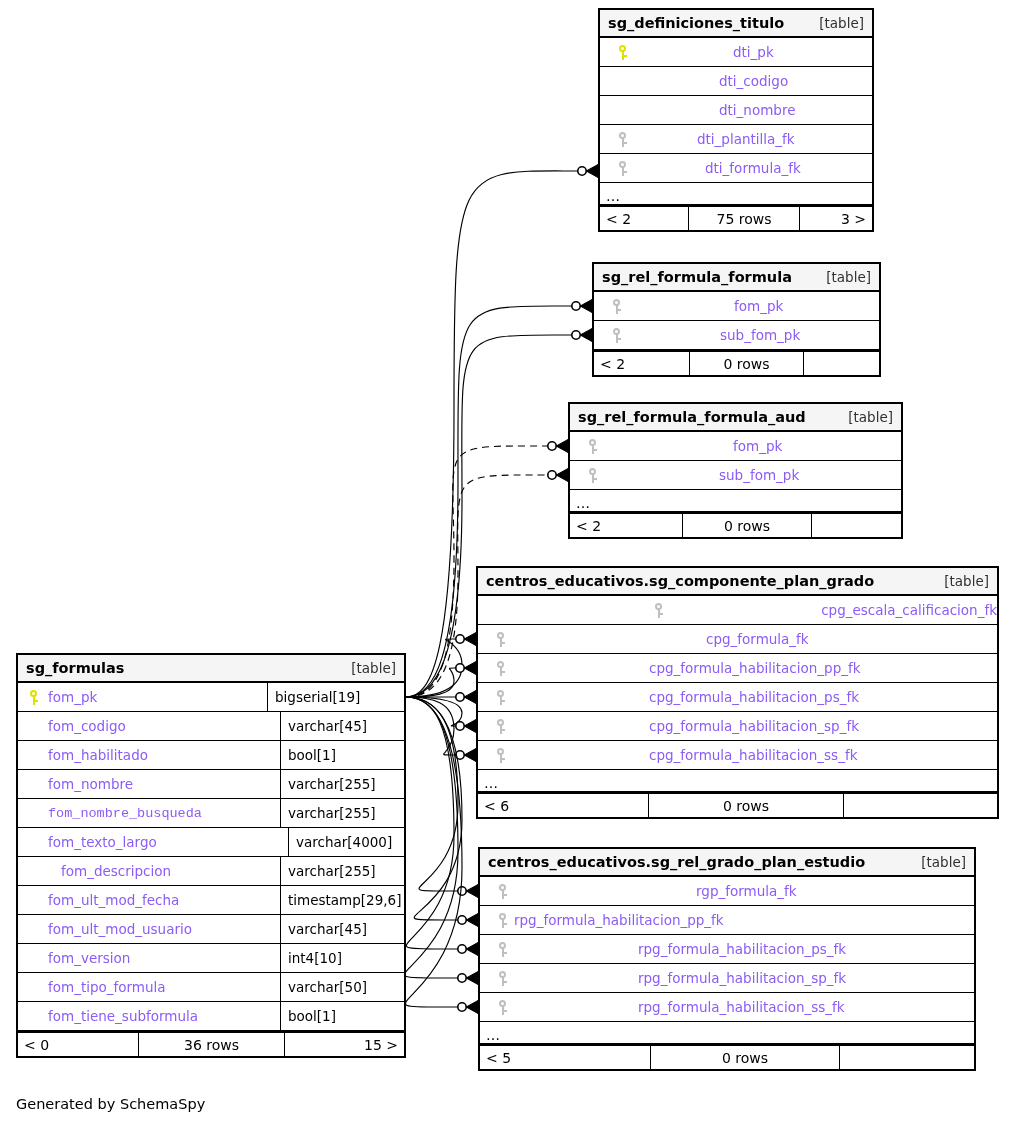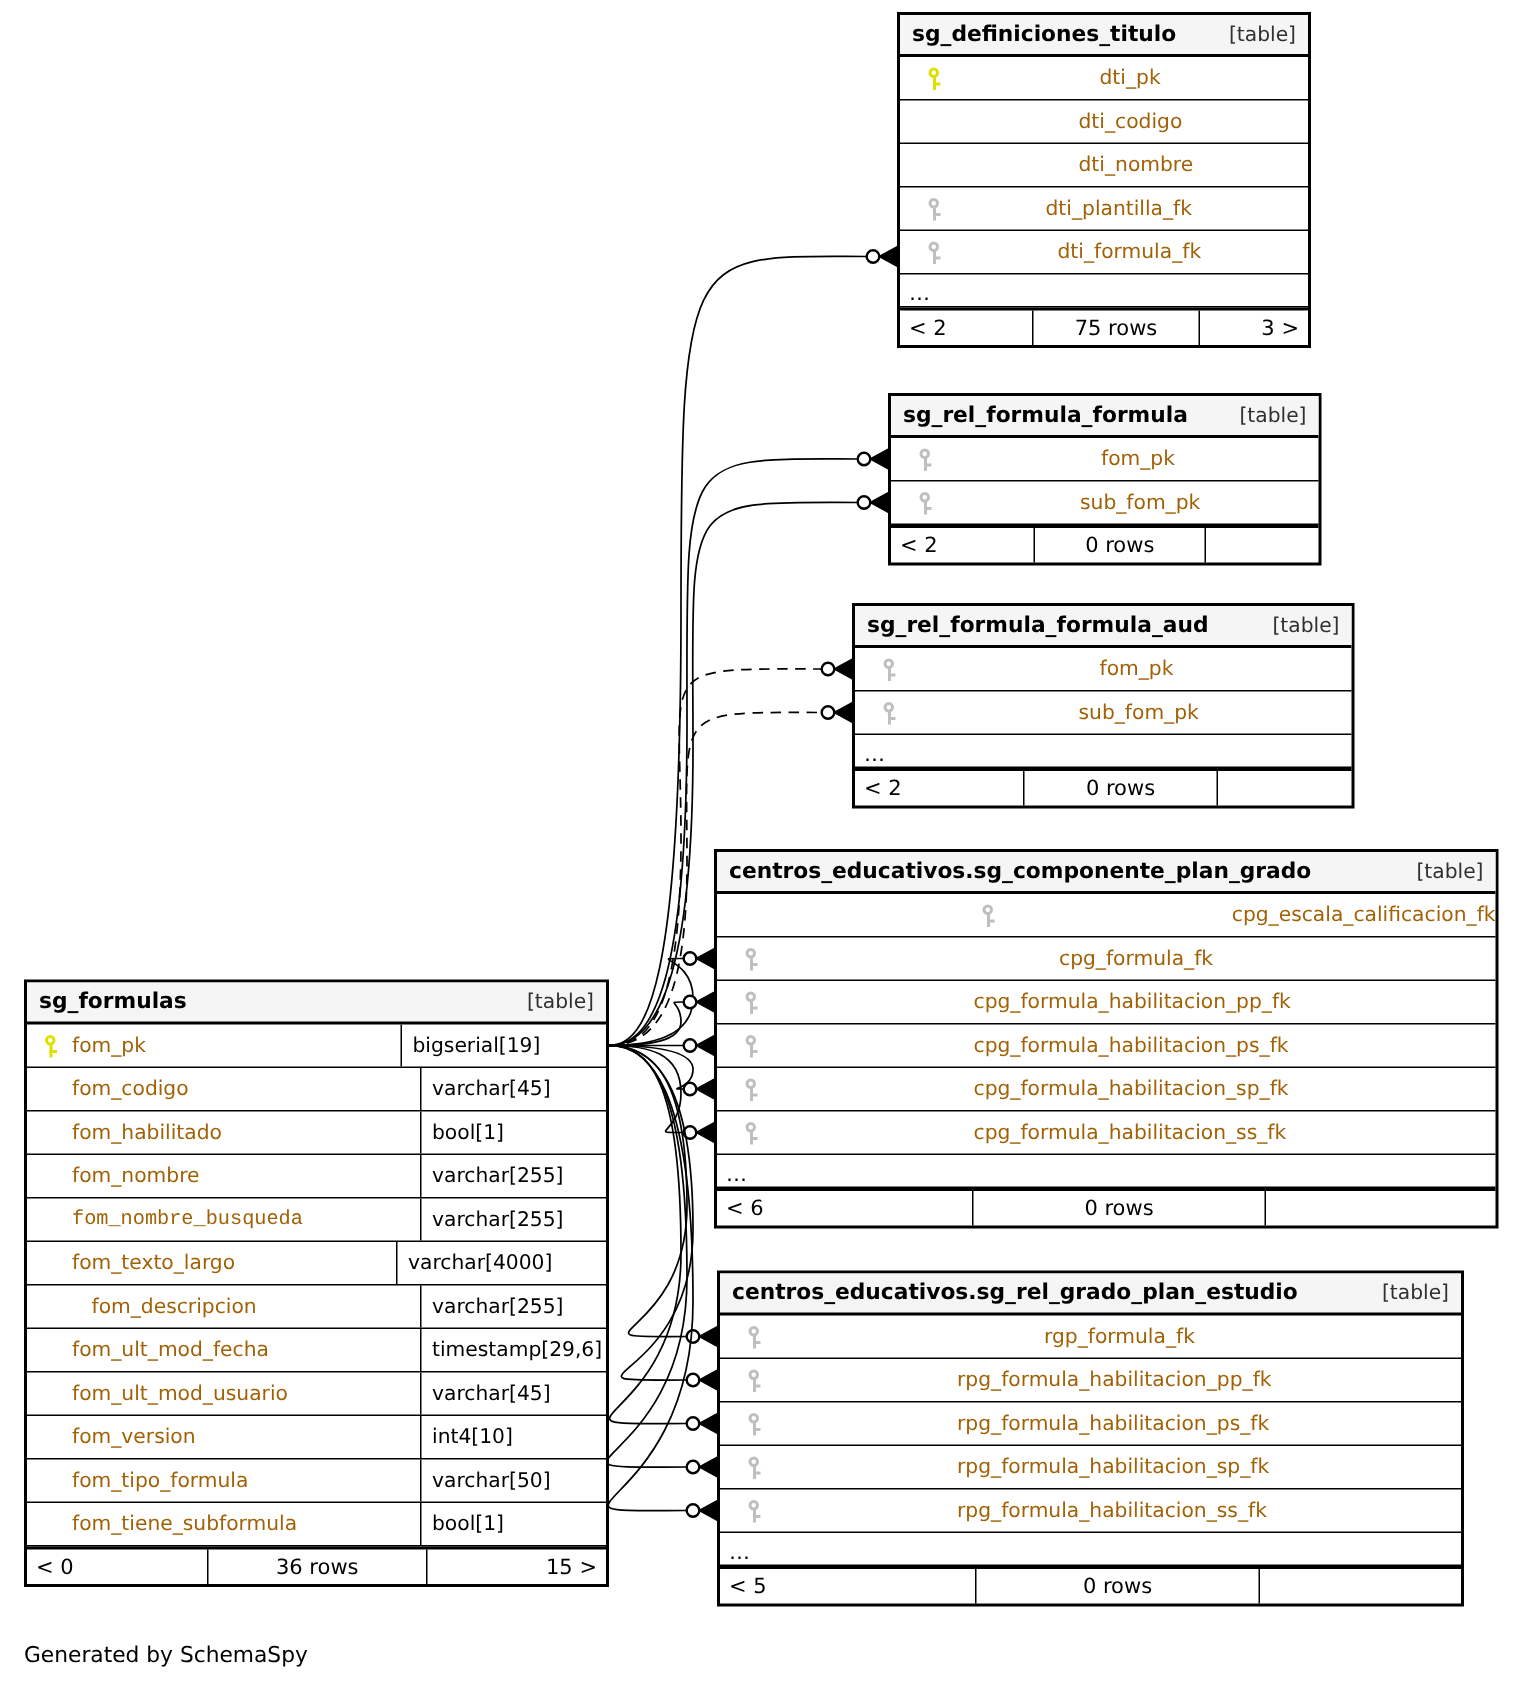--- a/index.html
+++ b/index.html
@@ -91,21 +91,21 @@
   }
 
   .keycell {
     flex: 0 0 auto;
     display: flex;
     align-items: center;
     justify-content: center;
   }
   .lbl {
     font-size: 13.5px;
-    color: #a16207;
+    color: #8b5cf6;
     white-space: nowrap;
   }
 
   
   .keyglyph {
     position: relative;
     width: 9px;
     height: 15px;
   }
   .keyglyph .kbow {
@@ -509,21 +509,21 @@
         </div>
         <div class="row">
           <div class="row-name" style="justify-content: flex-start;">
             <span class="keycell" style="width: 22px; margin-left: 12px;">
               <span class="keyglyph key-fk">
                 <span class="kbow"></span>
                 <span class="kshaft"></span>
                 <span class="ktooth"></span>
               </span>
             </span>
-            <span class="lbl" style="margin-left: 124px;">rpg_formula_habilitacion_pp_fk</span>
+            <span class="lbl" style="">rpg_formula_habilitacion_pp_fk</span>
           </div>
         </div>
         <div class="row">
           <div class="row-name" style="justify-content: flex-start;">
             <span class="keycell" style="width: 22px; margin-left: 12px;">
               <span class="keyglyph key-fk">
                 <span class="kbow"></span>
                 <span class="kshaft"></span>
                 <span class="ktooth"></span>
               </span>
@@ -606,21 +606,21 @@
             <span class="keycell" style="width: 24px; margin-left: 4px;"></span>
             <span class="lbl" style="margin-left: 2px; font-family: Liberation Mono, monospace;">fom_nombre_busqueda</span>
           </div>
           <div class="row-type" style="width: 124px;">varchar[255]</div>
         </div>
         <div class="row">
           <div class="row-name" style="width: 262px;">
             <span class="keycell" style="width: 24px; margin-left: 4px;"></span>
             <span class="lbl" style="margin-left: 2px;">fom_texto_largo</span>
           </div>
-          <div class="row-type" style="width: 140px;">varchar[4000]</div>
+          <div class="row-type" style="width: 116px;">varchar[4000]</div>
         </div>
         <div class="row">
           <div class="row-name" style="width: 262px;">
             <span class="keycell" style="width: 24px; margin-left: 4px;"></span>
             <span class="lbl" style="margin-left: 15px;">fom_descripcion</span>
           </div>
           <div class="row-type" style="width: 124px;">varchar[255]</div>
         </div>
         <div class="row">
           <div class="row-name" style="width: 262px;">

